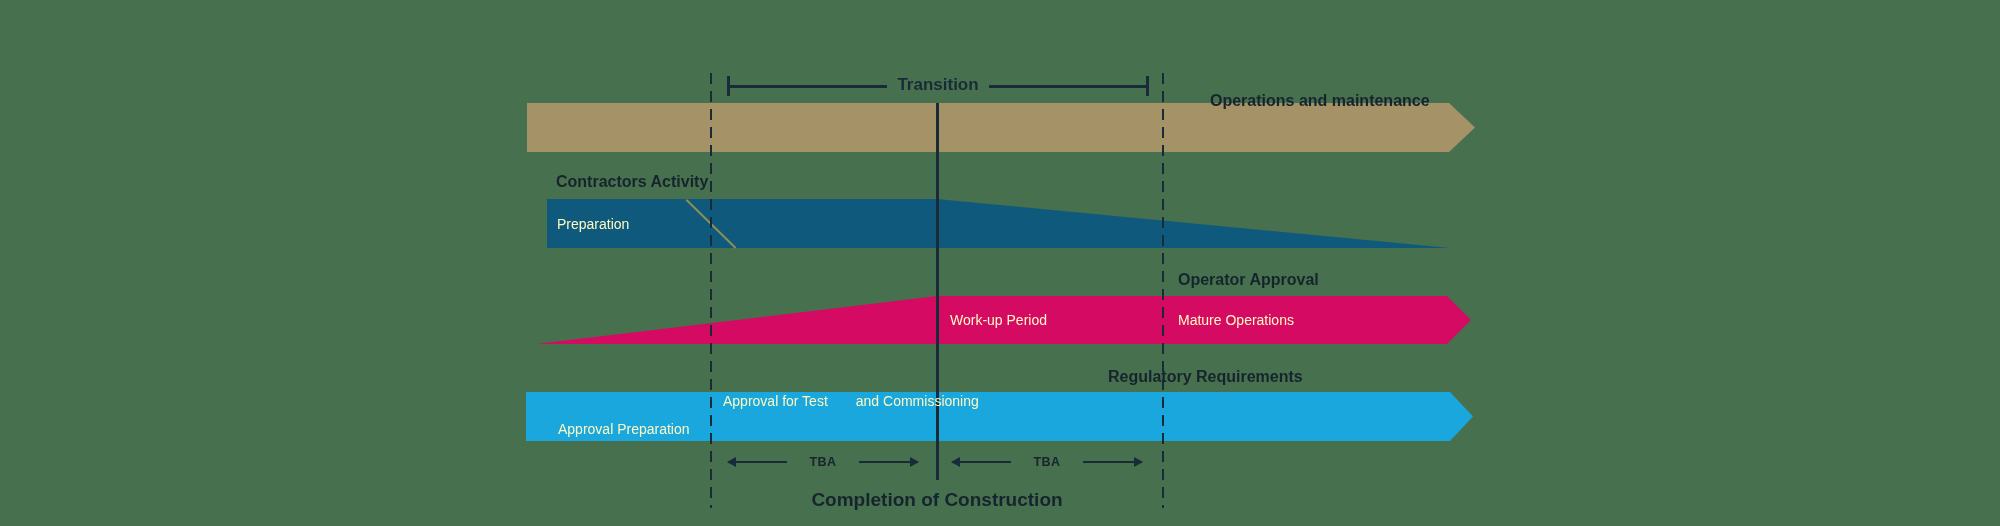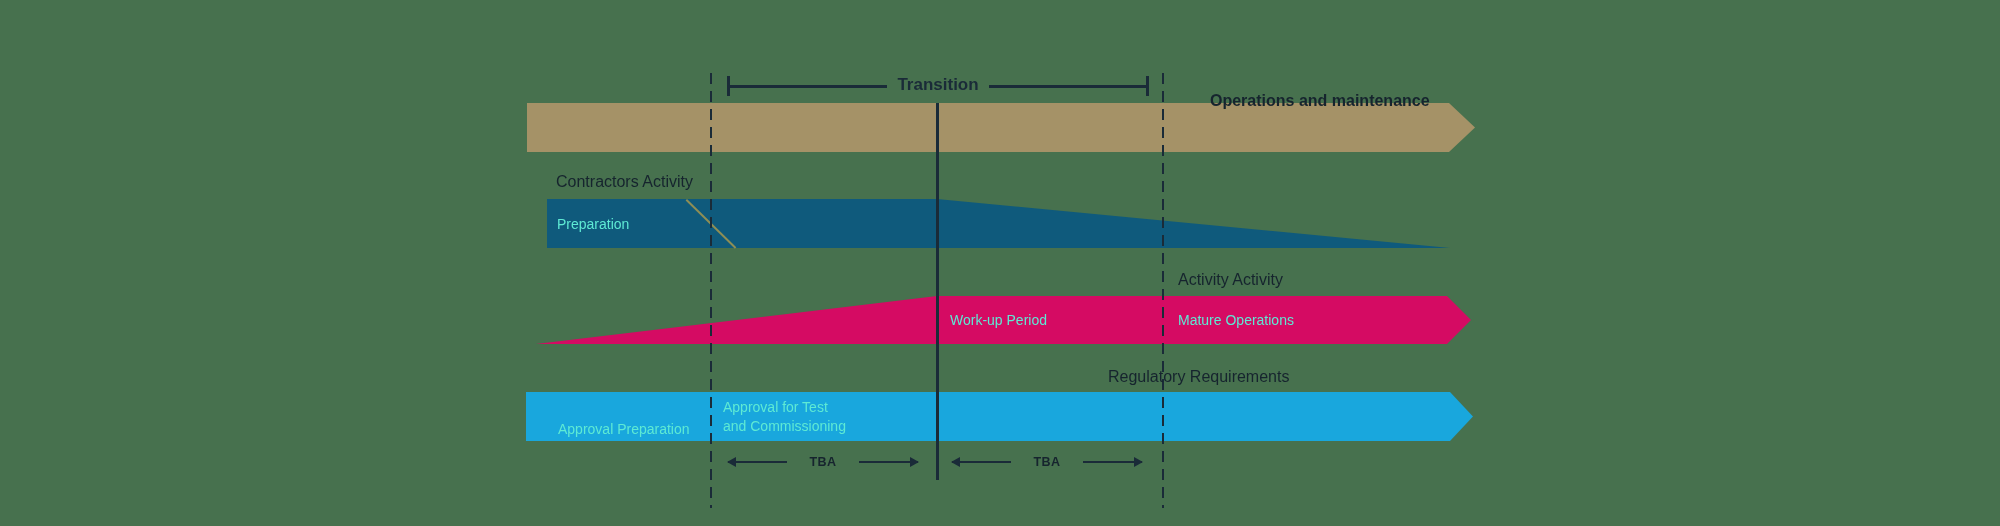--- a/index.html
+++ b/index.html
@@ -66,29 +66,29 @@
   .bracket .tick{width:3px;height:20px;background:#1a2b38;}
   .bracket .seg{flex:1;height:3px;background:#1a2b38;}
   .bracket .bracket-label{
     margin:0 10px;
     font-size:17px;font-weight:700;color:#1a2b38;
     white-space:nowrap;transform:translateY(-1px);
   }
   
   .lbl{
     position:absolute;z-index:4;
-    color:#16242e;font-size:16px;font-weight:400;white-space:nowrap;
+    color:#16242e;font-size:16px;font-weight:700;white-space:nowrap;
   }
   .lbl.regular{font-weight:600;}
   .bar-text{
     position:absolute;z-index:4;
-    color:#5eead4;font-size:14px;white-space:nowrap;
+    color:#fef9c3;font-size:14px;white-space:nowrap;
     display:flex;align-items:center;
   }
-  .bar-text.two-line{flex-direction:column;align-items:flex-start;justify-content:center;line-height:19px;}
+  .bar-text.two-line{flex-direction:row;align-items:flex-start;justify-content:center;line-height:19px;gap:28px;}
   
   .tba-group{
     position:absolute;z-index:4;
     top:455px;height:14px;
     display:flex;align-items:center;gap:22px;
   }
   .tba-arrow{position:relative;flex:1;height:2px;background:#1a2b38;}
   .tba-arrow.head-left::before{
     content:"";position:absolute;left:-1px;top:-4px;
     border-top:5px solid transparent;border-bottom:5px solid transparent;
@@ -127,21 +127,21 @@
   <div class="bracket">
     <div class="tick"></div>
     <div class="seg"></div>
     <span class="bracket-label">Transition</span>
     <div class="seg"></div>
     <div class="tick"></div>
   </div>
 
   <span class="lbl regular" style="left:1210px;top:76px;margin-top:16px;">Operations and maintenance</span>
   <span class="lbl" style="left:556px;top:173px;">Contractors Activity</span>
-  <span class="lbl" style="left:1178px;top:271px;">Activity Activity</span>
+  <span class="lbl" style="left:1178px;top:271px;">Operator Approval</span>
   <span class="lbl" style="left:1108px;top:368px;">Regulatory Requirements</span>
 
   <span class="bar-text" style="left:557px;top:199px;height:49px;">Preparation</span>
   <span class="bar-text" style="left:950px;top:296px;height:48px;">Work-up Period</span>
   <span class="bar-text" style="left:1178px;top:296px;height:48px;">Mature Operations</span>
   <span class="bar-text" style="left:558px;top:404px;height:49px;">Approval Preparation</span>
   <div class="bar-text two-line" style="left:723px;top:392px;height:49px;">
     <span>Approval for Test</span>
     <span>and Commissioning</span>
   </div>
@@ -150,14 +150,15 @@
     <div class="tba-arrow head-left"></div>
     <span class="tba-label">TBA</span>
     <div class="tba-arrow head-right"></div>
   </div>
   <div class="tba-group" style="left:952px;width:190px;">
     <div class="tba-arrow head-left"></div>
     <span class="tba-label">TBA</span>
     <div class="tba-arrow head-right"></div>
   </div>
 
+  <span class="completion-label">Completion of Construction</span>
 
 </div>
 
 </body></html>

